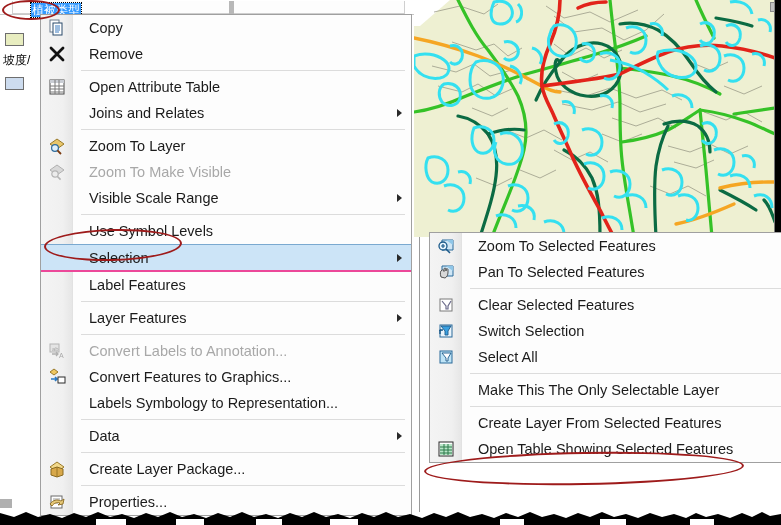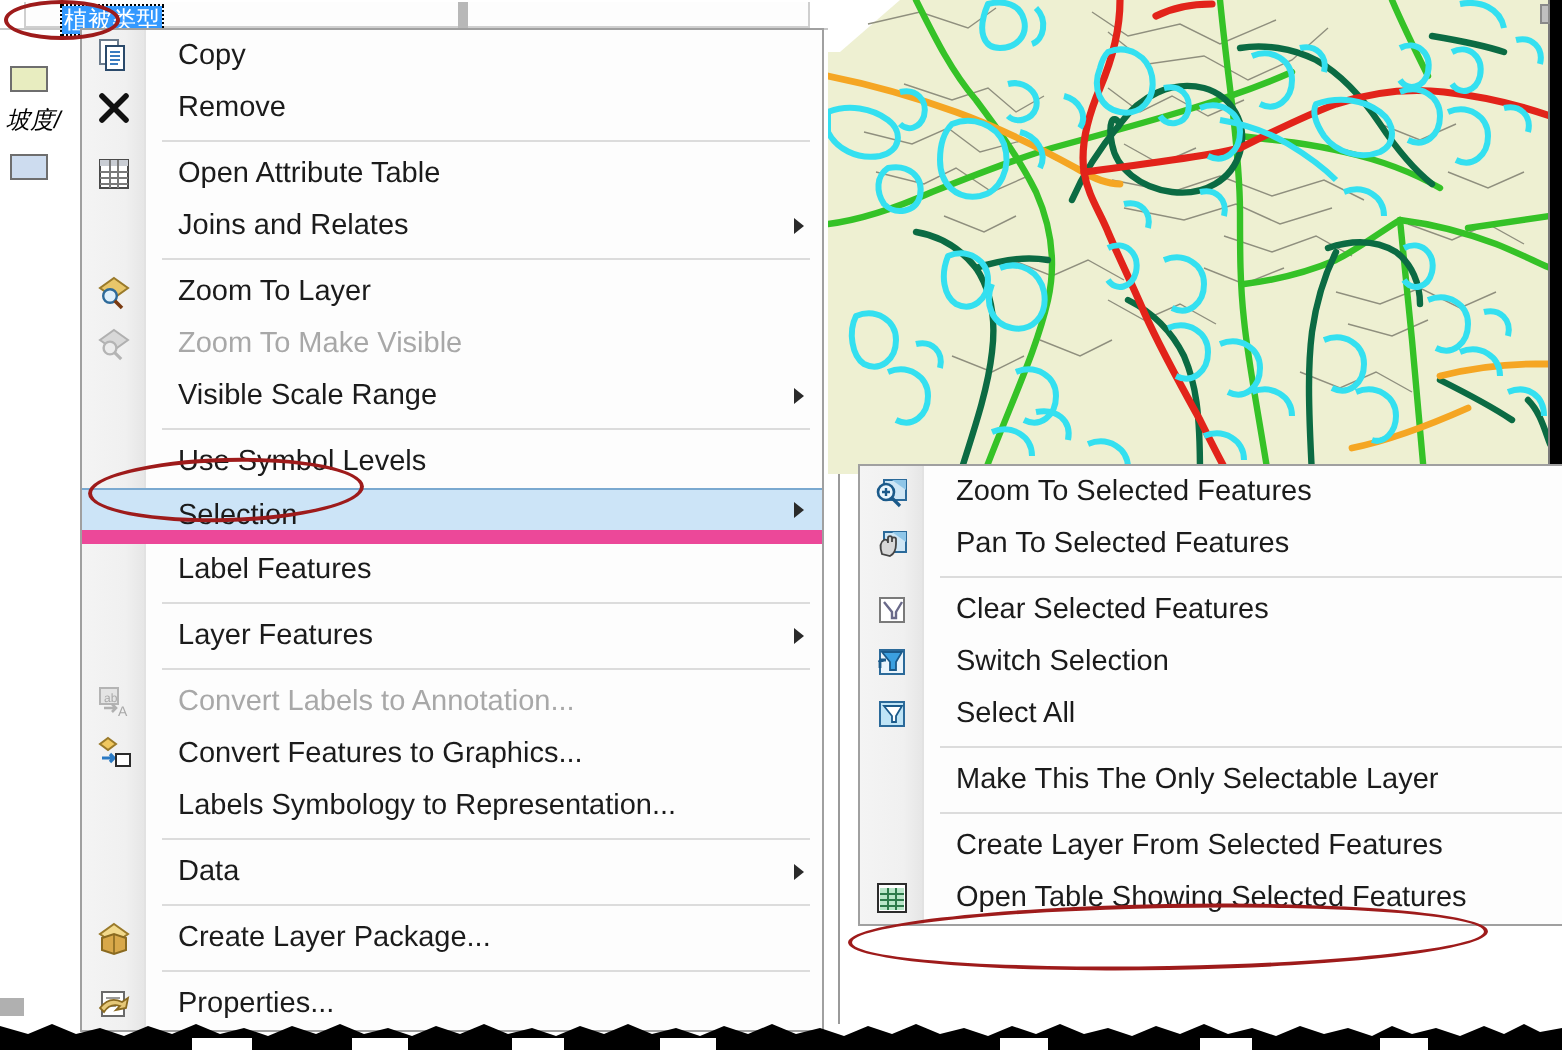--- a/index.html
+++ b/index.html
@@ -71,21 +71,20 @@
   }
   #toc-swatch-1 { left: 5px; top: 33px; background: #e8edc0; }
   #toc-swatch-2 { left: 5px; top: 77px; background: #cddcef; }
   .toc-sublabel {
     position: absolute;
     left: 3px; top: 52px;
     font-size: 12px;
     color: #000000;
     white-space: nowrap;
     z-index: 2;
-    font-style: italic;
   }
 
   
   #map-canvas {
     position: absolute;
     left: 414px; top: 0;
     width: 361px; height: 237px;
     background: #eef0d2;
     overflow: hidden;
     border-right: 1px solid #7a7a7a;
@@ -134,21 +133,21 @@
     padding-left: 48px;
     padding-right: 18px;
     white-space: nowrap;
     box-sizing: border-box;
     z-index: 2;
   }
   .menu-item.disabled { color: #a8a8a8; }
   .menu-item.selected {
     background: #cce4f7;
     border-top: 1px solid #7aa9d0;
-    border-bottom: 7px solid #ec4899;
+    border-bottom: 2px solid #ec4899;
     height: 28px;
     line-height: 26px;
   }
   .menu-sep {
     position: relative;
     height: 1px;
     margin: 3px 6px 3px 40px;
     background: #dcdcdc;
     z-index: 2;
   }

